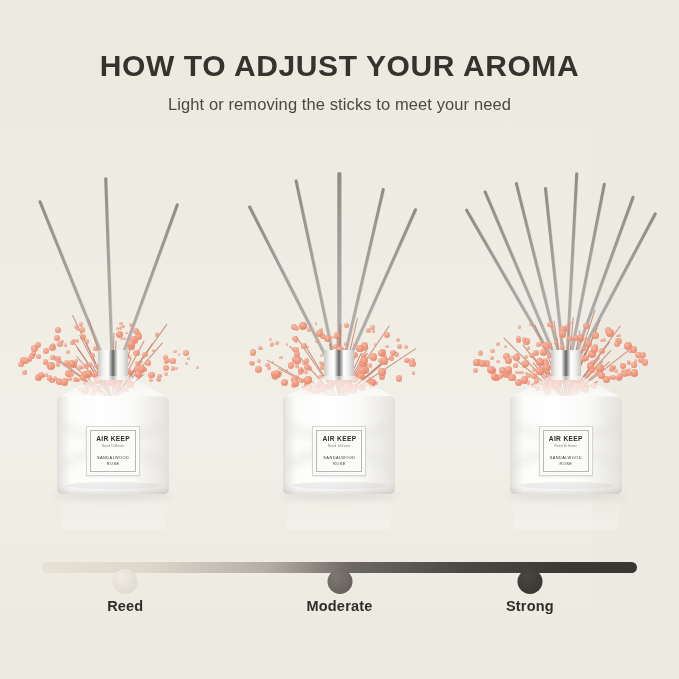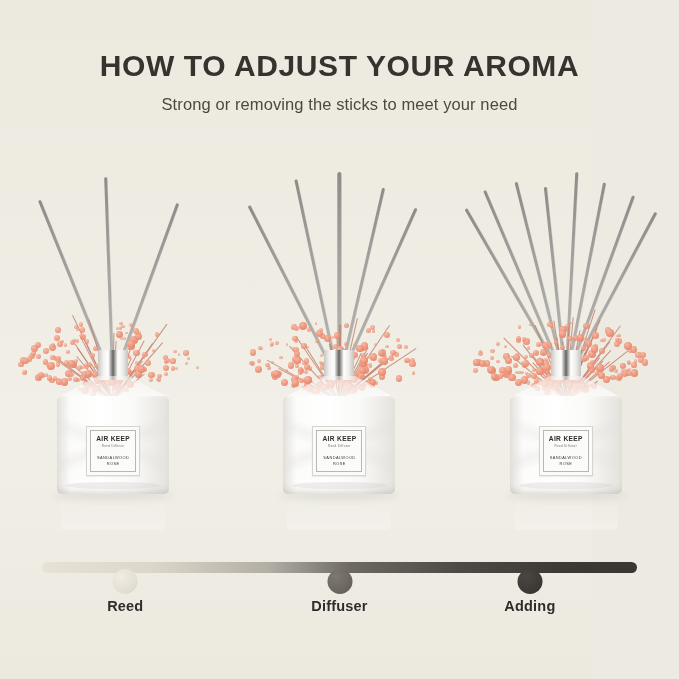--- a/index.html
+++ b/index.html
@@ -315,21 +315,21 @@
     white-space: nowrap;
   }
 </style>
 </head>
 <body>
 
 <div id="infographic">
 
   <div class="header">
     <h1 class="title">HOW TO ADJUST YOUR AROMA</h1>
-    <p class="subtitle">Strong or removing the sticks to meet your need</p>
+    <p class="subtitle">Light or removing the sticks to meet your need</p>
   </div>
 
   <div class="diffuser-row">
 
     <div class="diffuser">
       <div class="stage">
         <div class="sticks">
             <div class="stick" style="height: 196px; transform: translateX(-50%) rotate(-22deg);"></div>
             <div class="stick" style="height: 205px; transform: translateX(-50%) rotate(-2deg);"></div>
             <div class="stick" style="height: 190px; transform: translateX(-50%) rotate(20deg);"></div>
@@ -1082,18 +1082,18 @@
   </div>
 
   <div class="slider-block">
     <div class="track">
       <div class="knob knob-light" style="left: 83.3px;"></div>
       <div class="knob knob-mod" style="left: 297.5px;"></div>
       <div class="knob knob-strong" style="left: 487.9px;"></div>
     </div>
     <div class="tick-labels">
       <div class="tick-label" style="left: 125.3px;">Reed</div>
-      <div class="tick-label" style="left: 339.5px;">Diffuser</div>
-      <div class="tick-label" style="left: 529.9px;">Adding</div>
+      <div class="tick-label" style="left: 339.5px;">Moderate</div>
+      <div class="tick-label" style="left: 529.9px;">Strong</div>
     </div>
   </div>
 
 </div>
 
 </body></html>

